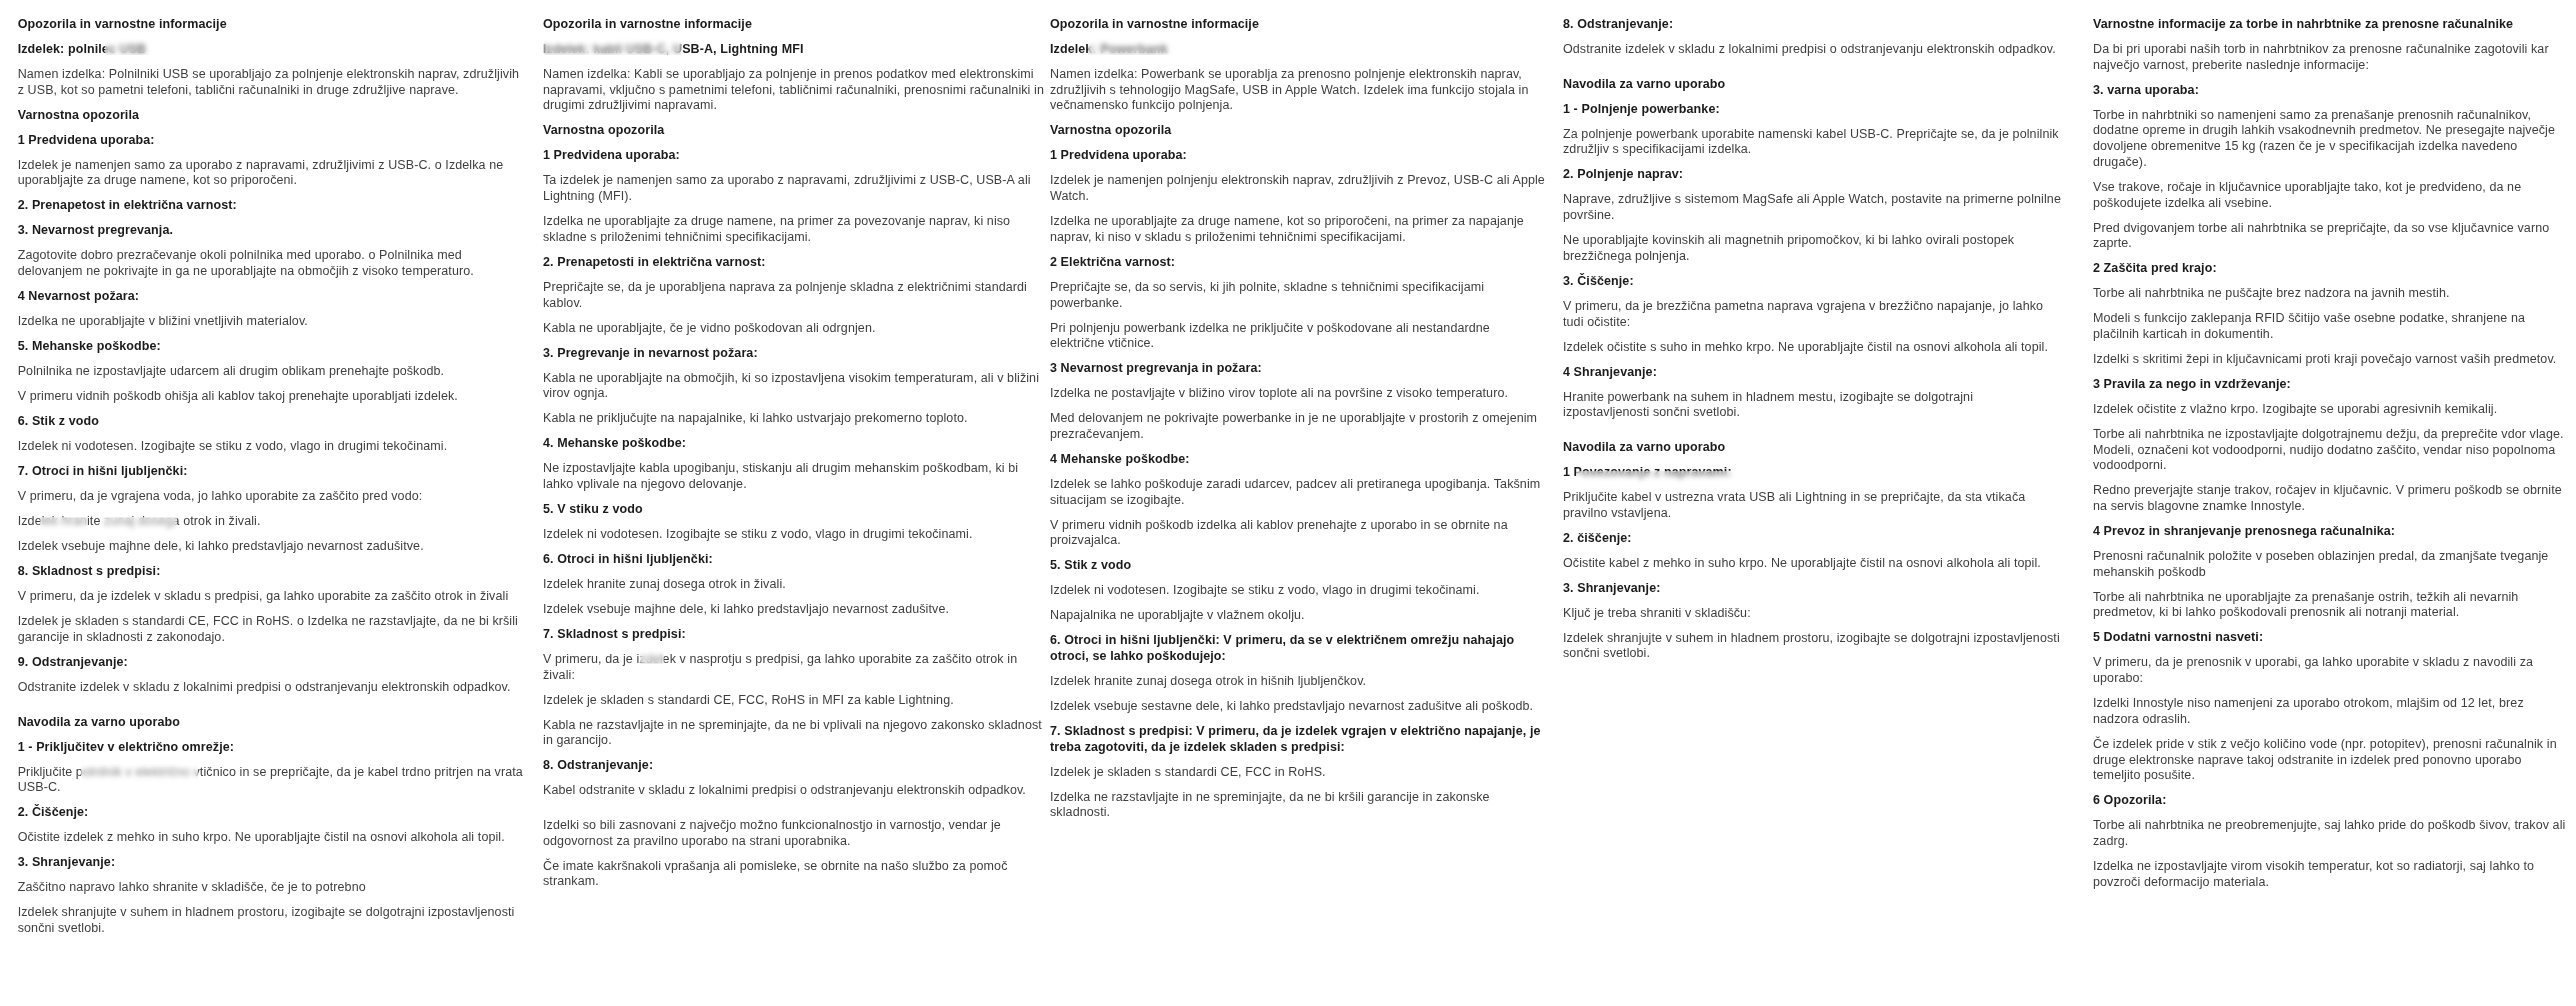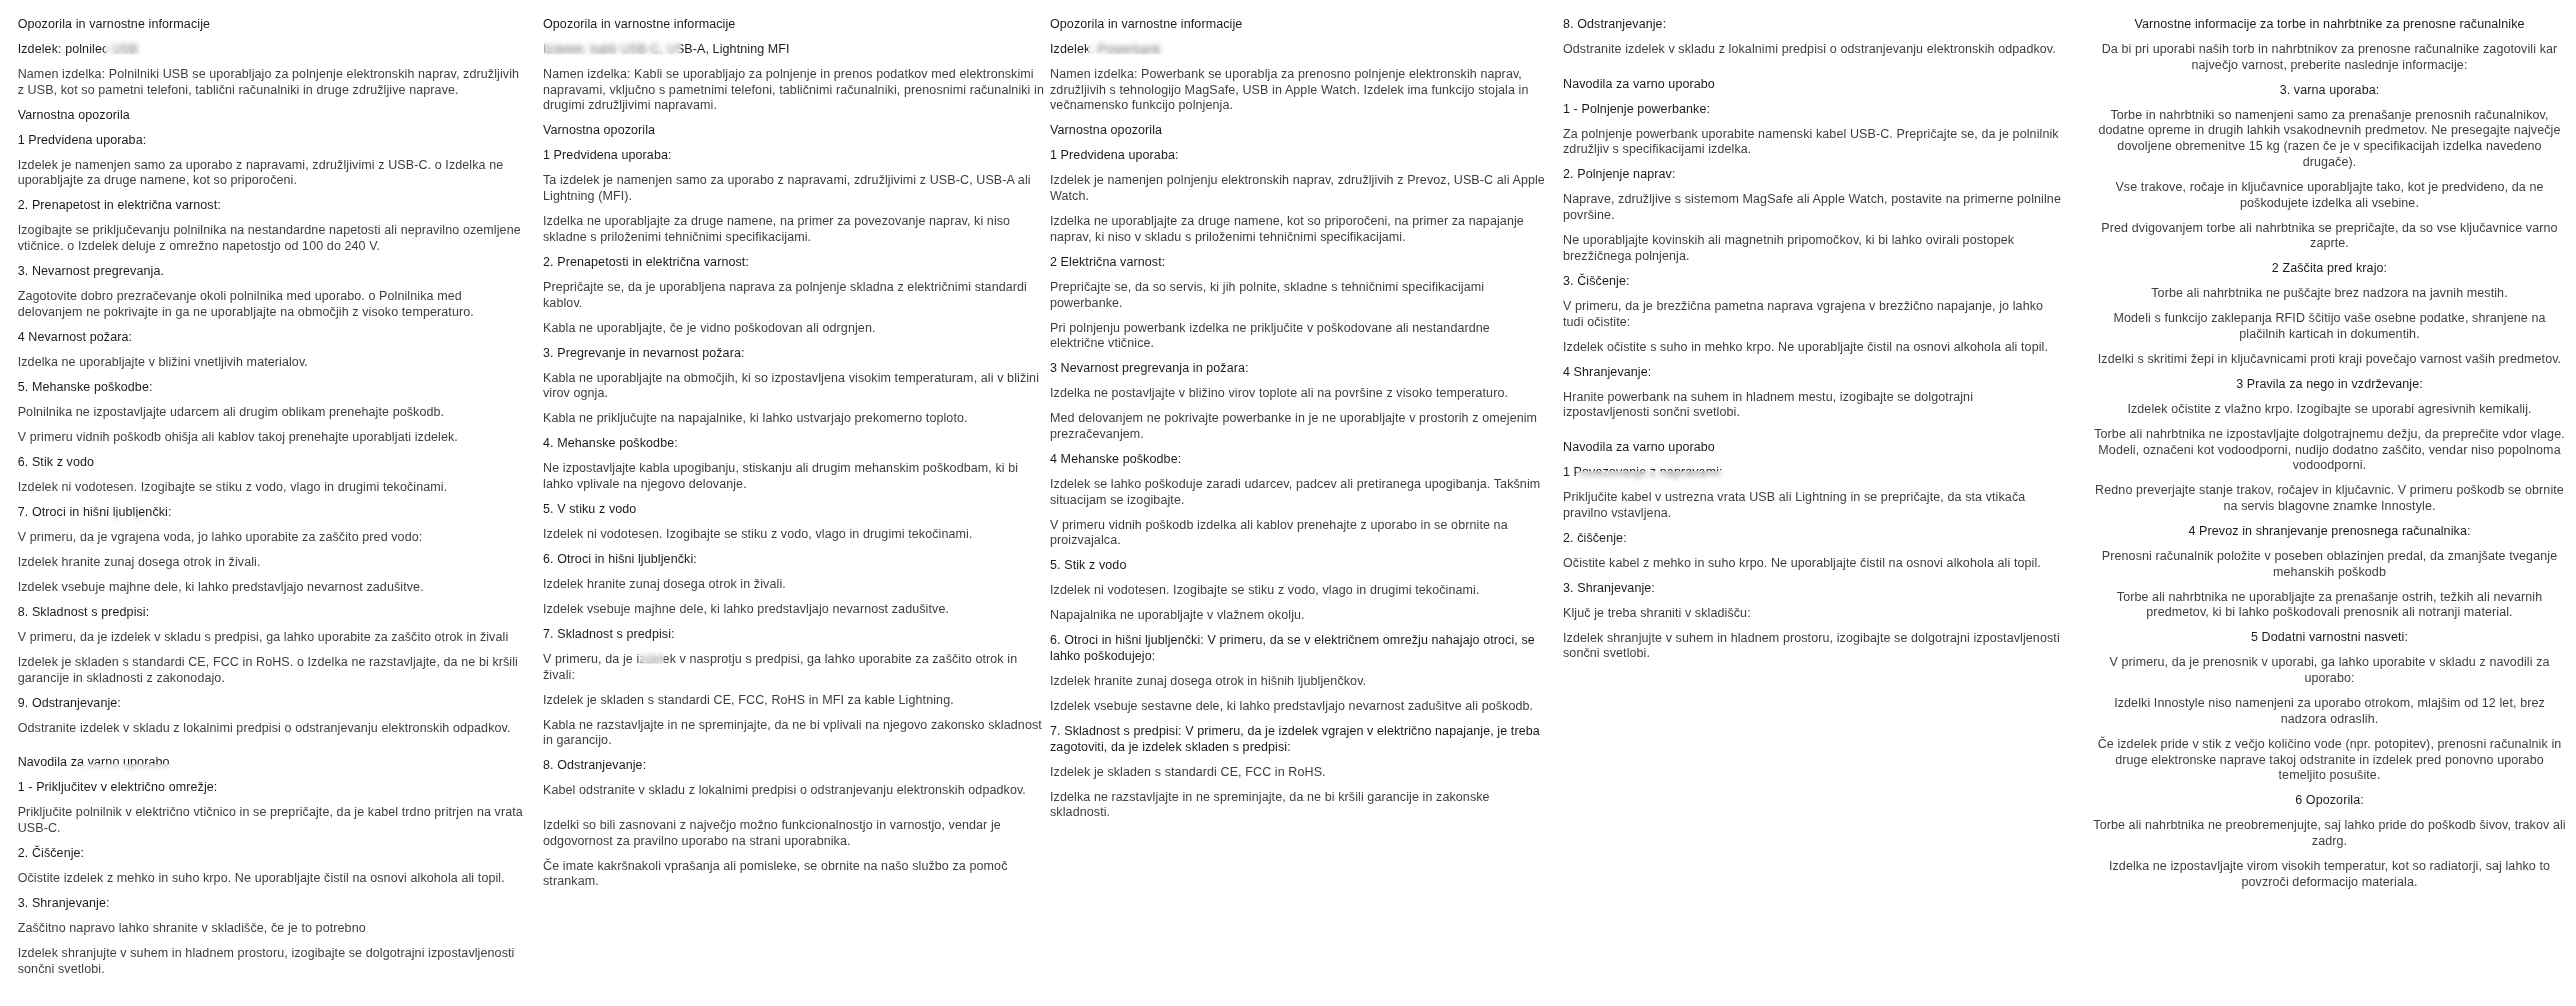--- a/index.html
+++ b/index.html
@@ -10,22 +10,22 @@
   .page { position:relative; width:2576px; height:1006px; background:#ffffff; }
   .col {
     position:absolute; top:17px;
     font-size:12.5px; line-height:15.7px; color:#3e3e3e;
     letter-spacing:0.1px;
   }
   .col-0 { left:17.7px;   width:509px; }
   .col-1 { left:543px;  width:506px; }
   .col-2 { left:1050px; width:497px; }
   .col-3 { left:1563px; width:499px; }
-  .col-4 { left:2093px; width:473px;text-align:center; }
-  .h { font-weight:400; color:#1b1b1b; margin:0 0 9.3px 0; }
+  .col-4 { left:2093px; width:473px; }
+  .h { font-weight:700; color:#1b1b1b; margin:0 0 9.3px 0; }
   .p { margin:0 0 9.3px 0; }
   .gap { height:9.7px; }
   .smudge {
     position:absolute;
     background:rgba(255,255,255,0.35);
     -webkit-backdrop-filter:blur(2.4px);
     backdrop-filter:blur(2.4px);
     pointer-events:none;
   }
 </style>
@@ -34,21 +34,20 @@
 
 <div class="page">
   <section class="col col-0">
       <div class="h">Opozorila in varnostne informacije</div>
       <div class="h">Izdelek: polnilec USB</div>
       <div class="p">Namen izdelka: Polnilniki USB se uporabljajo za polnjenje elektronskih naprav, združljivih z USB, kot so pametni telefoni, tablični računalniki in druge združljive naprave.</div>
       <div class="h">Varnostna opozorila</div>
       <div class="h">1 Predvidena uporaba:</div>
       <div class="p">Izdelek je namenjen samo za uporabo z napravami, združljivimi z USB-C. o Izdelka ne uporabljajte za druge namene, kot so priporočeni.</div>
       <div class="h">2. Prenapetost in električna varnost:</div>
-      <div class="p">Izogibajte se priključevanju polnilnika na nestandardne napetosti ali nepravilno ozemljene vtičnice. o Izdelek deluje z omrežno napetostjo od 100 do 240 V.</div>
       <div class="h">3. Nevarnost pregrevanja.</div>
       <div class="p">Zagotovite dobro prezračevanje okoli polnilnika med uporabo. o Polnilnika med delovanjem ne pokrivajte in ga ne uporabljajte na območjih z visoko temperaturo.</div>
       <div class="h">4 Nevarnost požara:</div>
       <div class="p">Izdelka ne uporabljajte v bližini vnetljivih materialov.</div>
       <div class="h">5. Mehanske poškodbe:</div>
       <div class="p">Polnilnika ne izpostavljajte udarcem ali drugim oblikam prenehajte poškodb.</div>
       <div class="p">V primeru vidnih poškodb ohišja ali kablov takoj prenehajte uporabljati izdelek.</div>
       <div class="h">6. Stik z vodo</div>
       <div class="p">Izdelek ni vodotesen. Izogibajte se stiku z vodo, vlago in drugimi tekočinami.</div>
       <div class="h">7. Otroci in hišni ljubljenčki:</div>

